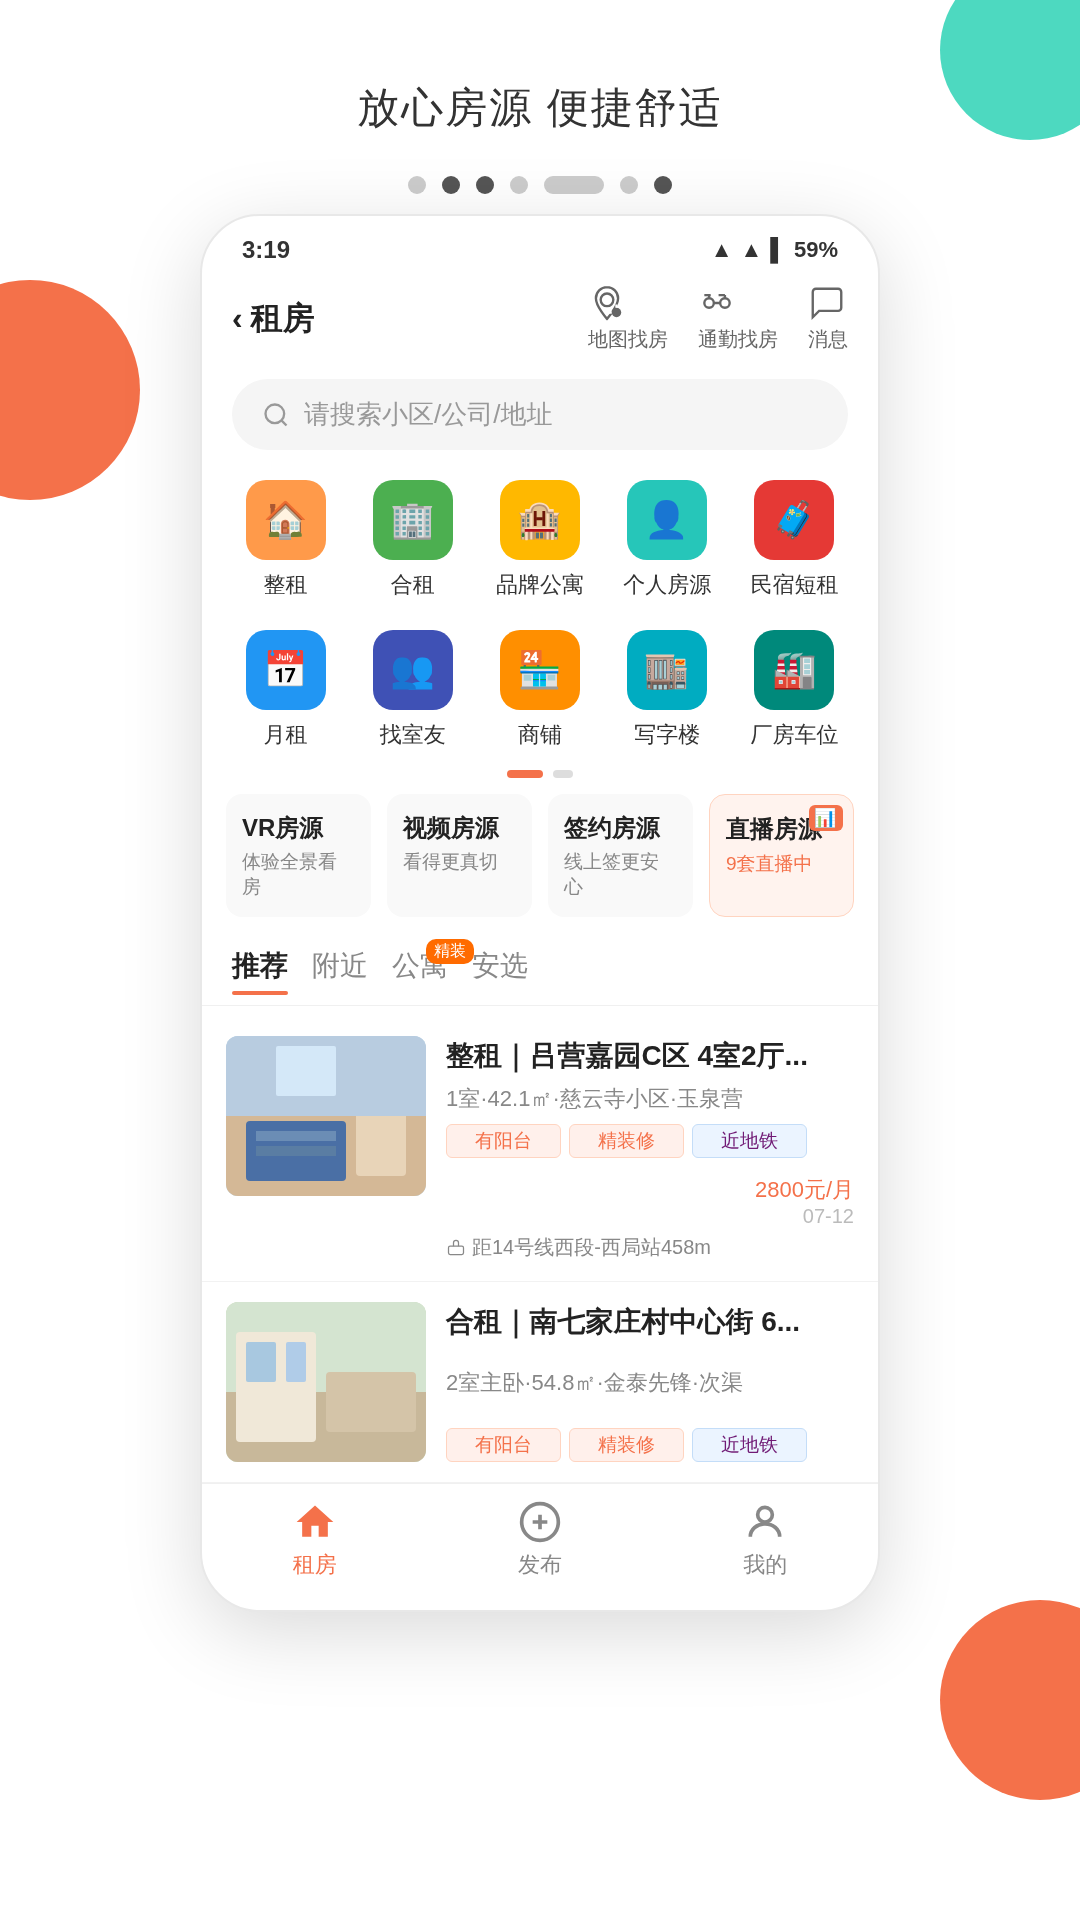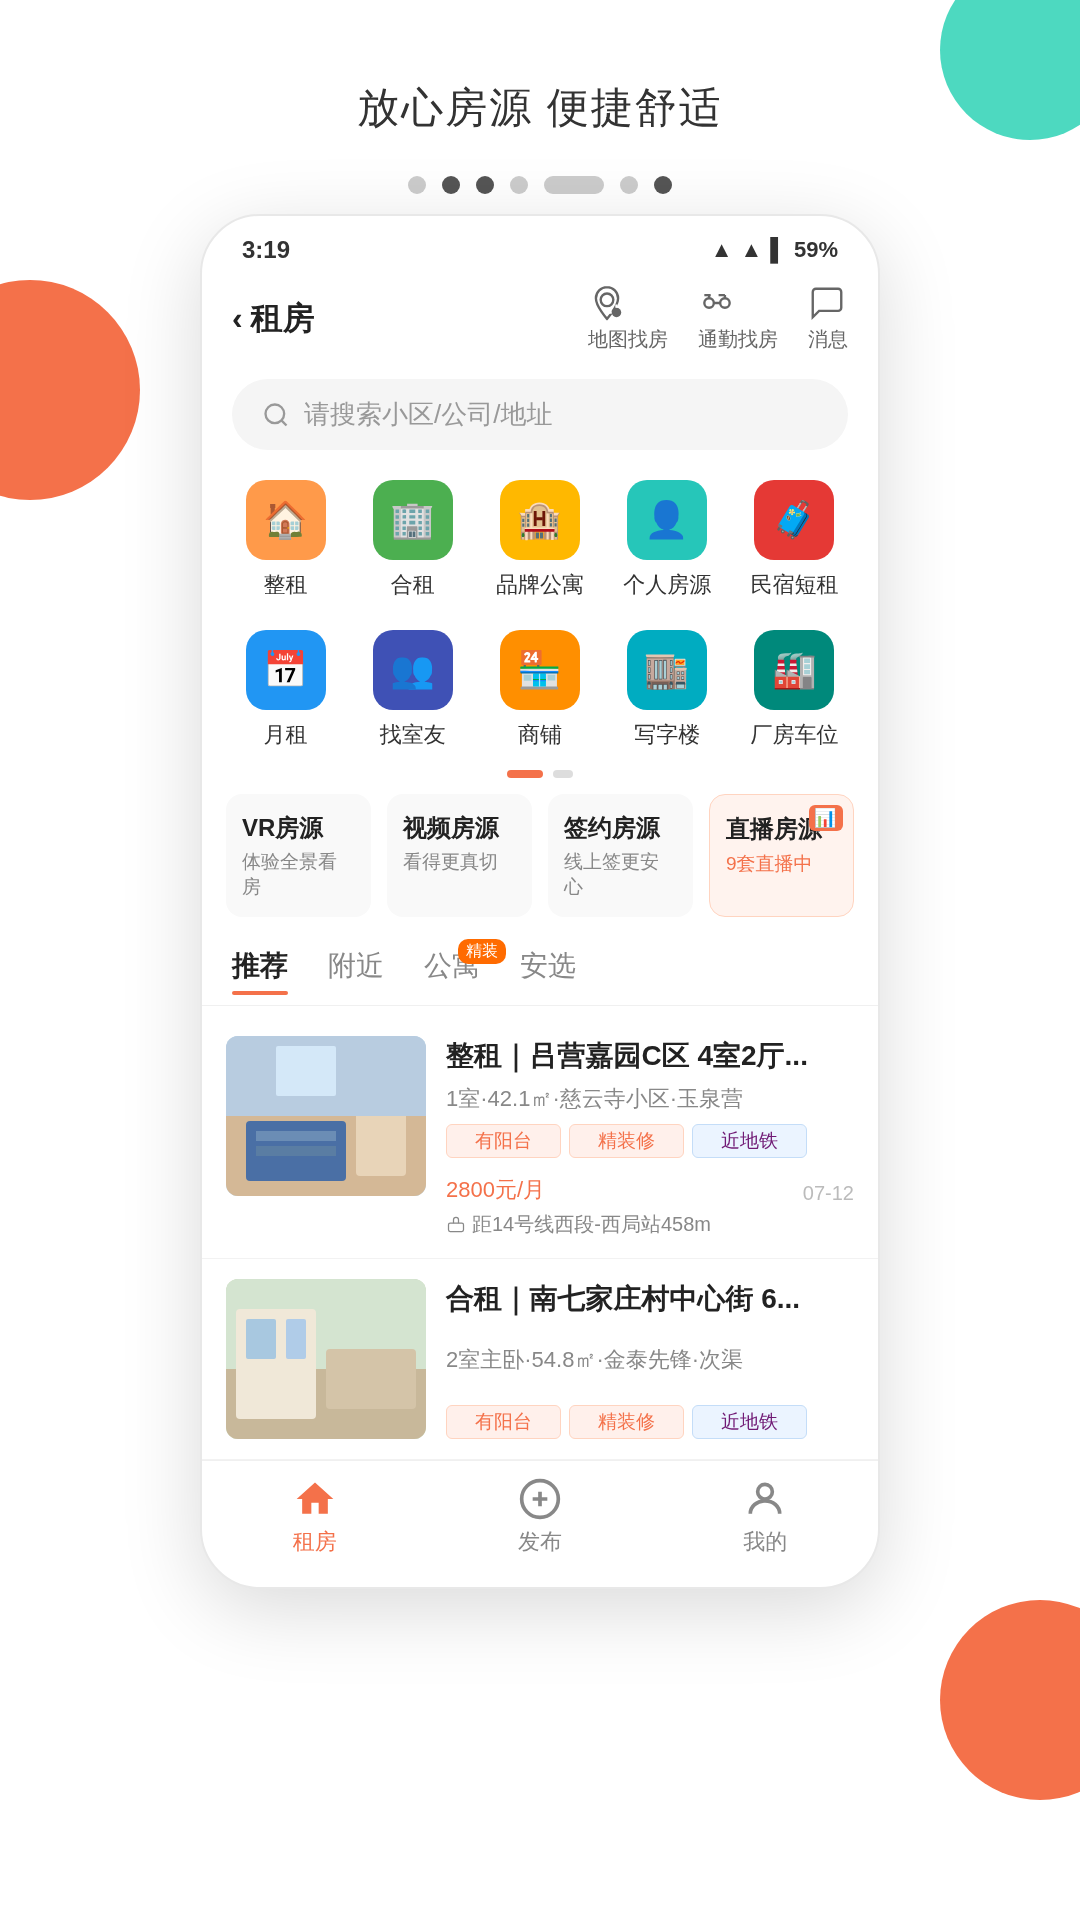--- a/index.html
+++ b/index.html
@@ -261,21 +261,21 @@
       font-size: 19px;
       color: #F4714A;
       margin-top: 4px;
     }
 
     
     .tabs-row {
       display: flex;
       align-items: center;
       padding: 10px 30px;
-      gap: 40px;
+      gap: 24px;
       margin-bottom: 10px;
       border-bottom: 1px solid #f0f0f0;
     }
     .tab-item {
       font-size: 28px;
       color: #888;
       padding-bottom: 10px;
       position: relative;
     }
     .tab-item.active {
@@ -402,20 +402,21 @@
     .tag.blue {
       color: #701a75;
       background: #EBF4FF;
       border-color: #C4DDF8;
     }
     .listing-price-row {
       display: flex;
       justify-content: space-between;
       align-items: flex-end;
       margin-top: 10px;
+      flex-direction: column;
     }
     .listing-price {
       font-size: 32px;
       font-weight: 700;
       color: #F4714A;
     }
     .listing-price span {
       font-size: 22px;
       font-weight: normal;
     }

